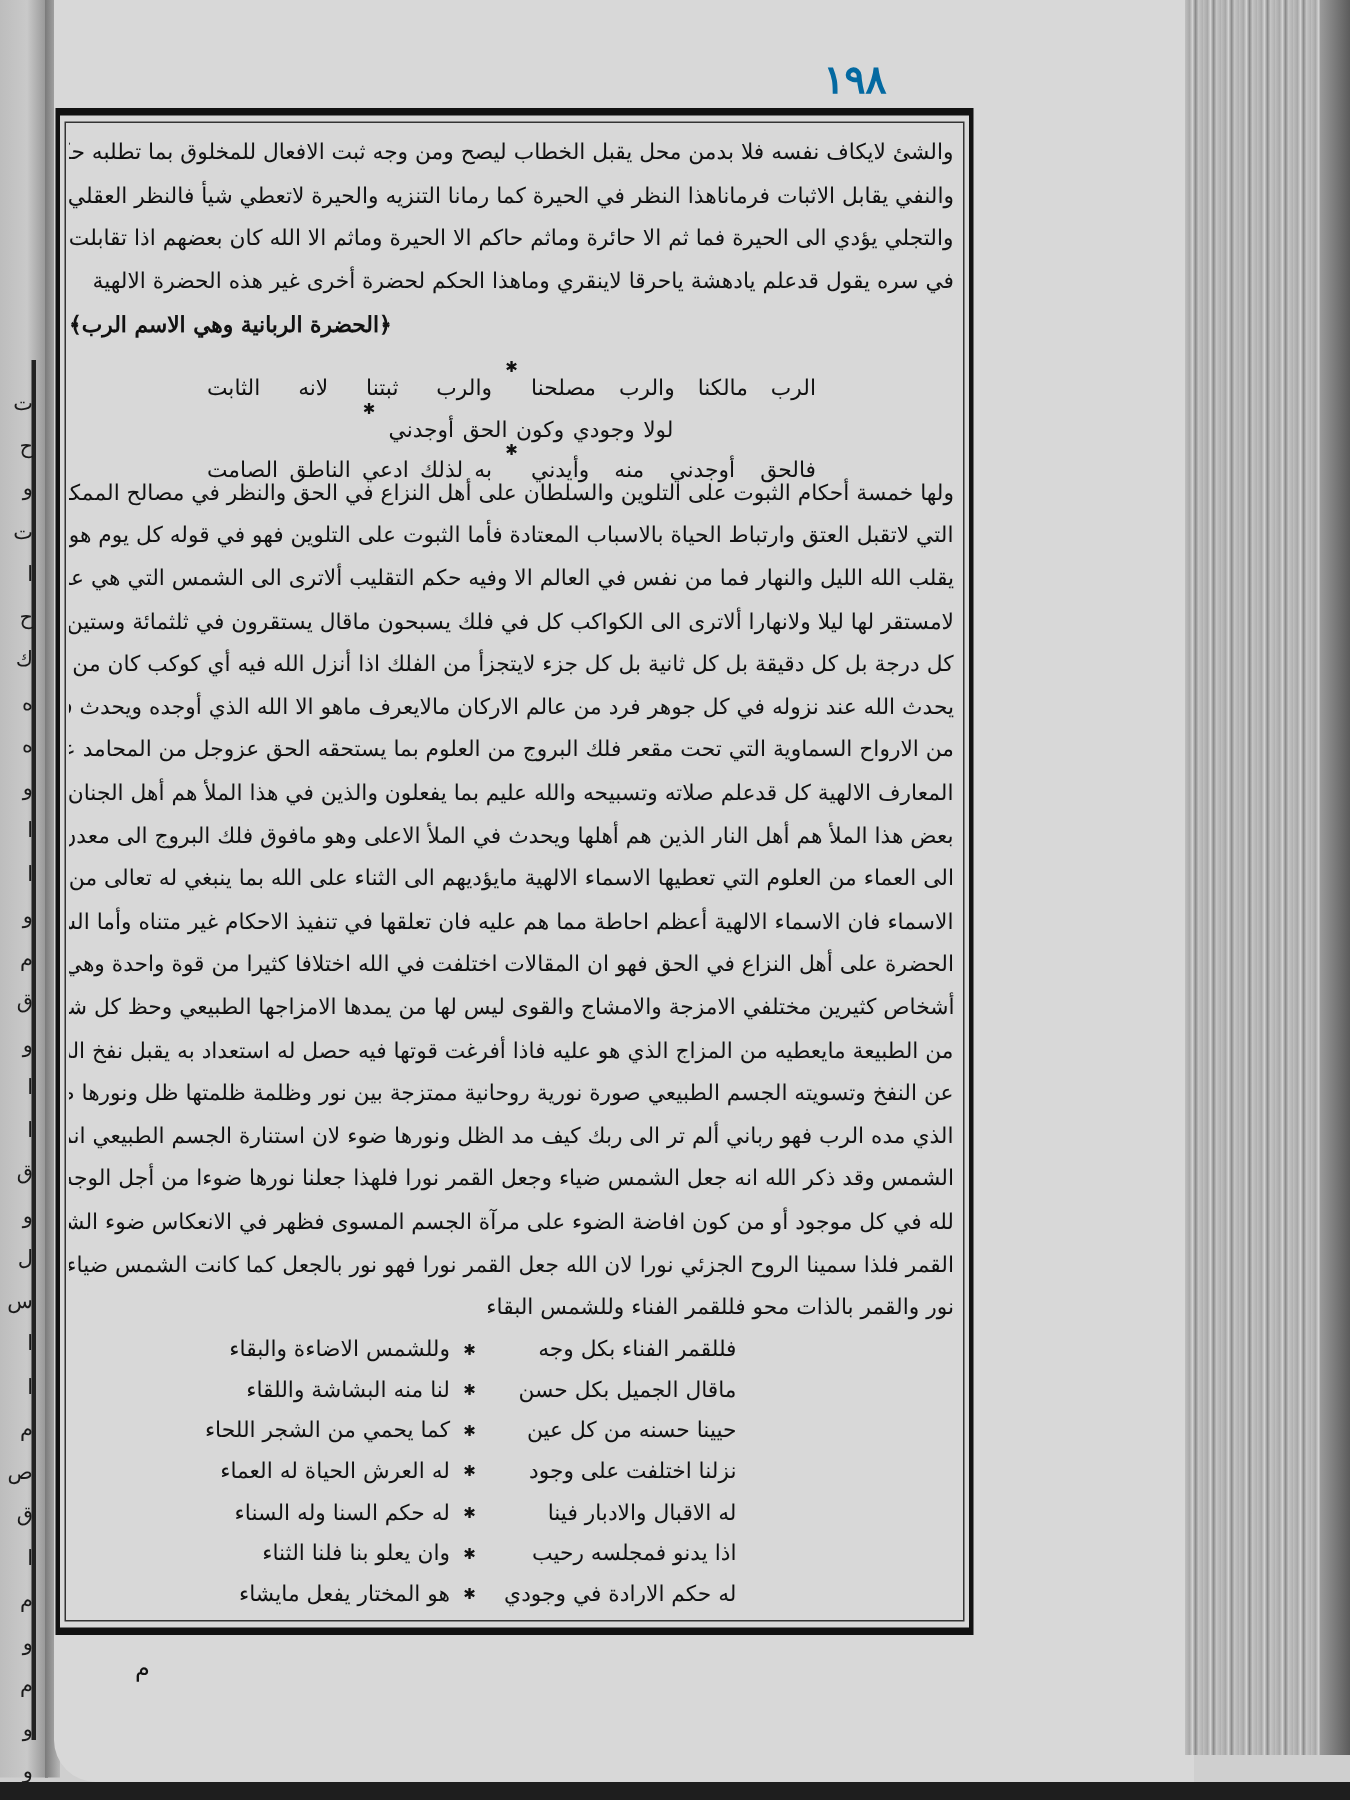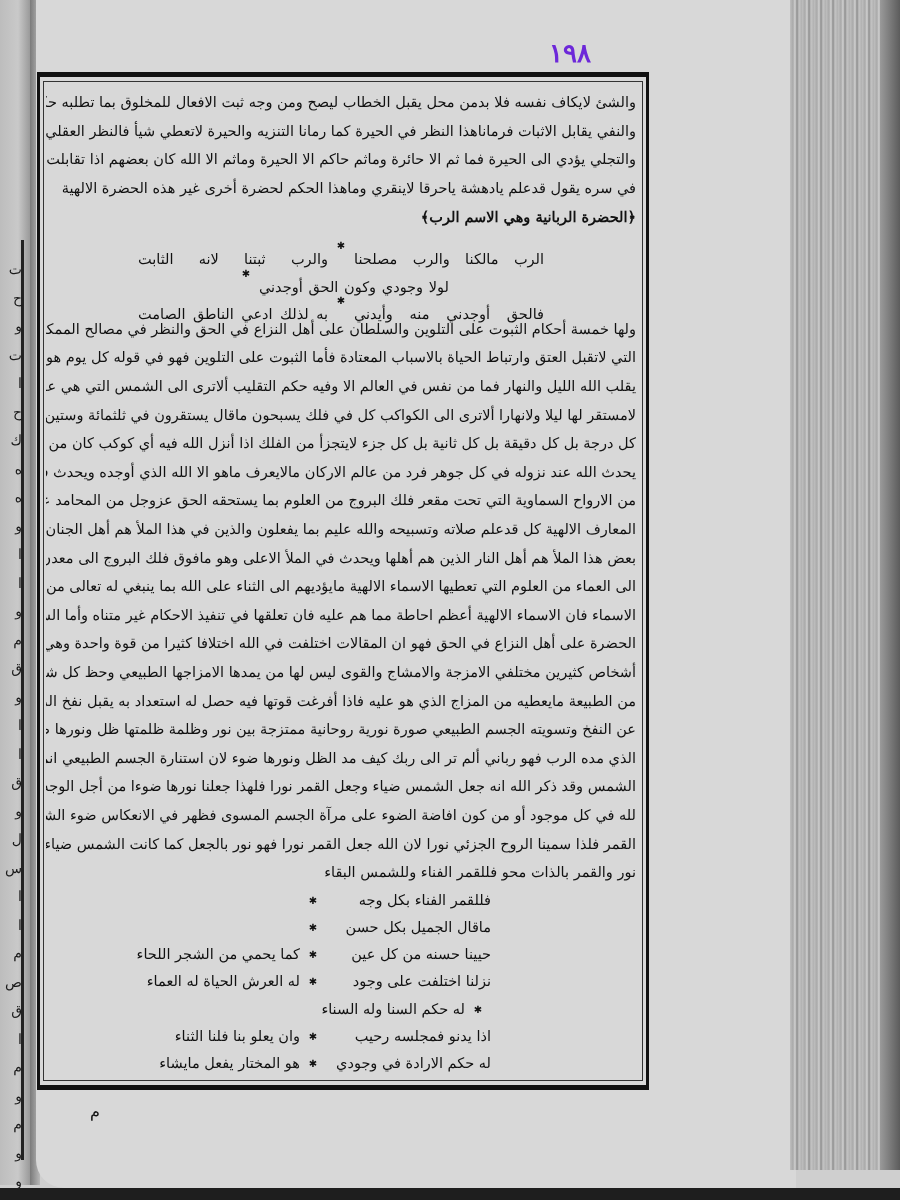--- a/index.html
+++ b/index.html
@@ -45,21 +45,21 @@
     background:repeating-linear-gradient(90deg,
       #bfbfbf 0px, #a9a9a9 3px, #d2d2d2 5px, #8d8d8d 7px, #c4c4c4 9px, #b0b0b0 12px);
   }
   .edges::after {
     content:""; position:absolute; right:0; top:0; width:20px; height:100%;
     background:linear-gradient(90deg,#9a9a9a,#5c5c5c);
   }
   .page-number {
     position:absolute; left:545px; top:38px; width:50px; text-align:center;
     font-family:"DejaVu Serif", serif; font-weight:bold; font-size:26px;
-    color:#6d28d9; direction:rtl;
+    color:#0369a1; direction:rtl;
   }
   .frame {
     position:absolute; left:37px; top:72px; width:612px; height:1018px;
     border:3px solid #111; border-top-width:5px; border-bottom-width:5px;
     box-sizing:border-box;
   }
   .frame::before {
     content:""; position:absolute; left:3px; right:3px; top:4px; bottom:4px;
     border:1px solid #333;
   }
@@ -67,21 +67,21 @@
     position:absolute; left:46px; top:88px; width:590px;
     direction:rtl; text-align:justify;
     font-family:"DejaVu Serif", serif; font-size:14.5px; color:#111;
   }
   .line {
     height:28.6px; line-height:28.6px; white-space:nowrap; overflow:hidden;
     text-align:justify; text-align-last:justify;
   }
   .line.last { text-align-last:right; }
   .heading {
-    height:30px; line-height:30px; text-align:right; font-weight:bold;
+    height:30px; line-height:30px; text-align:left; font-weight:bold;
     white-space:nowrap;
   }
   .verse {
     height:27.5px; line-height:27.5px; display:flex; direction:rtl;
     justify-content:center; white-space:nowrap;
   }
   .verse .hemi { width:190px; text-align:justify; text-align-last:justify;margin-top:14px; }
   .verse .star { width:26px; text-align:center; font-size:10px; }
   .verse2 {
     height:27.2px; line-height:27.2px; display:flex; direction:rtl;
@@ -191,36 +191,39 @@
         <div class="line">الذي مده الرب فهو رباني ألم تر الى ربك كيف مد الظل ونورها ضوء لان استنارة الجسم الطبيعي انما كان بنور</div>
         <div class="line">الشمس وقد ذكر الله انه جعل الشمس ضياء وجعل القمر نورا فلهذا جعلنا نورها ضوءا من أجل الوجه الخاص الذي</div>
         <div class="line">لله في كل موجود أو من كون افاضة الضوء على مرآة الجسم المسوى فظهر في الانعكاس ضوء الشمس كظهوره من</div>
         <div class="line">القمر فلذا سمينا الروح الجزئي نورا لان الله جعل القمر نورا فهو نور بالجعل كما كانت الشمس ضياء بالجعل وهي بالذات</div>
         <div class="line last">نور والقمر بالذات محو فللقمر الفناء وللشمس البقاء</div>
       </div>
     <div id="verses2">
         <div class="verse2">
           <span class="hemi">فللقمر الفناء بكل وجه</span>
           <span class="star">✱</span>
+          <span class="hemi">وللشمس الاضاءة والبقاء</span>
         </div>
         <div class="verse2">
           <span class="hemi">ماقال الجميل بكل حسن</span>
           <span class="star">✱</span>
+          <span class="hemi">لنا منه البشاشة واللقاء</span>
         </div>
         <div class="verse2">
           <span class="hemi">حيينا حسنه من كل عين</span>
           <span class="star">✱</span>
           <span class="hemi">كما يحمي من الشجر اللحاء</span>
         </div>
         <div class="verse2">
           <span class="hemi">نزلنا اختلفت على وجود</span>
           <span class="star">✱</span>
           <span class="hemi">له العرش الحياة له العماء</span>
         </div>
         <div class="verse2">
+          <span class="hemi">له الاقبال والادبار فينا</span>
           <span class="star">✱</span>
           <span class="hemi">له حكم السنا وله السناء</span>
         </div>
         <div class="verse2">
           <span class="hemi">اذا يدنو فمجلسه رحيب</span>
           <span class="star">✱</span>
           <span class="hemi">وان يعلو بنا فلنا الثناء</span>
         </div>
         <div class="verse2">
           <span class="hemi">له حكم الارادة في وجودي</span>

